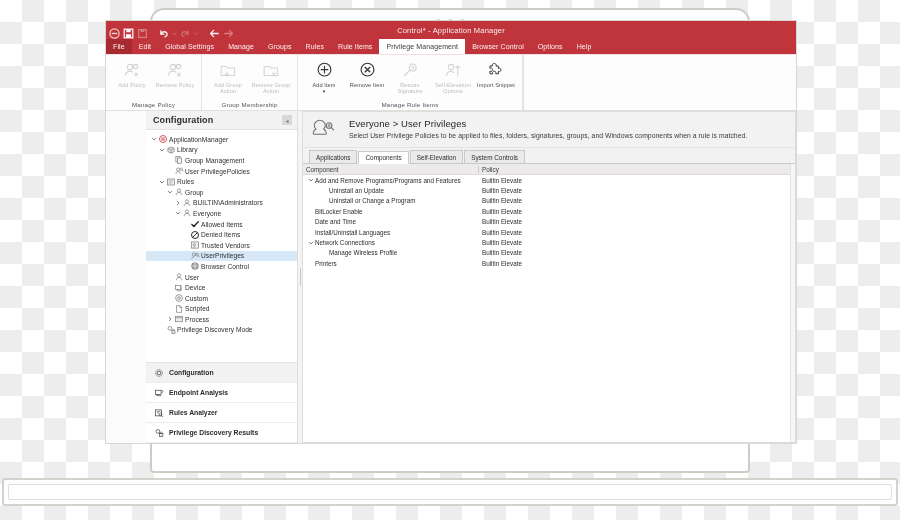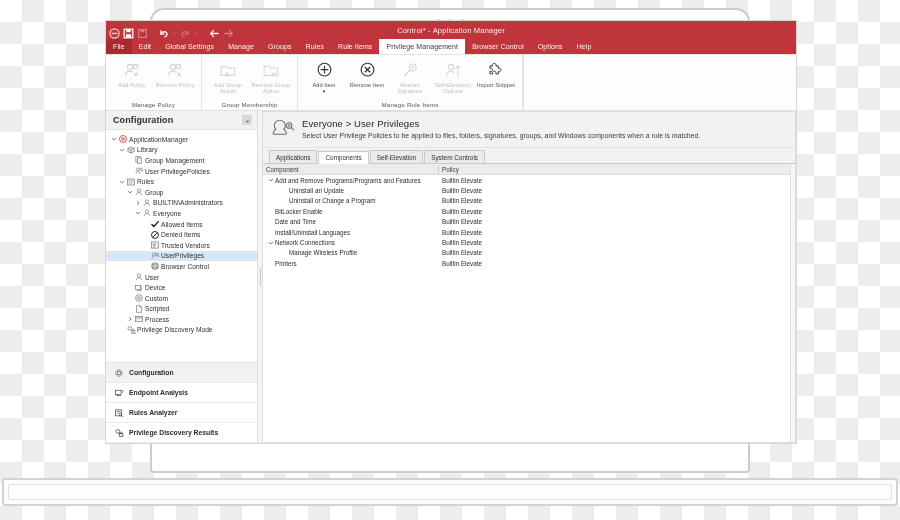--- a/index.html
+++ b/index.html
@@ -101,21 +101,21 @@
     height:11px; font-size:6.2px; color:#55555d; text-align:center;
     display:flex; align-items:center; justify-content:center; letter-spacing:.2px;
   }
 
   
   #body-split { flex:1; display:flex; min-height:0; background:#fbfbfb; }
 
   
   #sidebar {
     width:152px; flex:0 0 152px; background:#fcfcfc;
-    display:flex; flex-direction:column; border-right:1px solid #e1ddda;
+    display:flex; flex-direction:column; border-right:1px solid #e1ddda;margin-left:40px;
   }
   #sidebar-head {
     height:18px; display:flex; align-items:center; justify-content:space-between;
     padding:0 5px 0 7px; background:#f2f2f2;
   }
   #sidebar-title { font-size:9px; font-weight:bold; color:#2c2c2c; letter-spacing:.1px; }
   #sidebar-collapse {
     width:10px; height:10px; background:#d8d8d8; color:#7b7b7b;
     font-size:6px; display:flex; align-items:center; justify-content:center;
   }
@@ -137,21 +137,21 @@
   .nav-it.active { background:#f2f2f2; }
   .nav-ic { width:10px; height:10px; display:flex; align-items:center; justify-content:center; }
 
   
   #splitter { width:4px; flex:0 0 4px; background:#f4f4f4; display:flex; align-items:center; justify-content:center; }
   #splitter i { display:block; width:1px; height:18px; background:#c9c9c9; }
 
   
   #main { flex:1; min-width:0; display:flex; flex-direction:column; background:#fff;
           border:1px solid #e0dcd9; margin:0; }
-  #main-head { background:#f2f2f2; padding:6px 8px 7px 8px; display:flex; gap:7px; align-items:flex-start;
+  #main-head { background:#f2f2f2; padding:6px 8px 7px 8px; display:flex; gap:14px; align-items:flex-start;
                border-bottom:1px solid #e6e2df; }
   #main-head-ic { flex:0 0 24px; height:22px; display:flex; align-items:center; justify-content:center; }
   #main-title { font-size:9.5px; color:#1f1f1f; letter-spacing:.1px; }
   #main-sub { font-size:6.8px; color:#3b3b3b; margin-top:3px; letter-spacing:.05px; }
 
   #tabstrip { height:16px; background:#f2f2f2; display:flex; align-items:flex-end; padding-left:6px;
               border-bottom:1px solid #ccc8c5; }
   .tab { height:13px; padding:0 6px; display:flex; align-items:center; font-size:6.4px;
          color:#2f2f2f; background:#eaeaea; border:1px solid #ccc8c5; border-bottom:none;
          margin-right:1px; }

